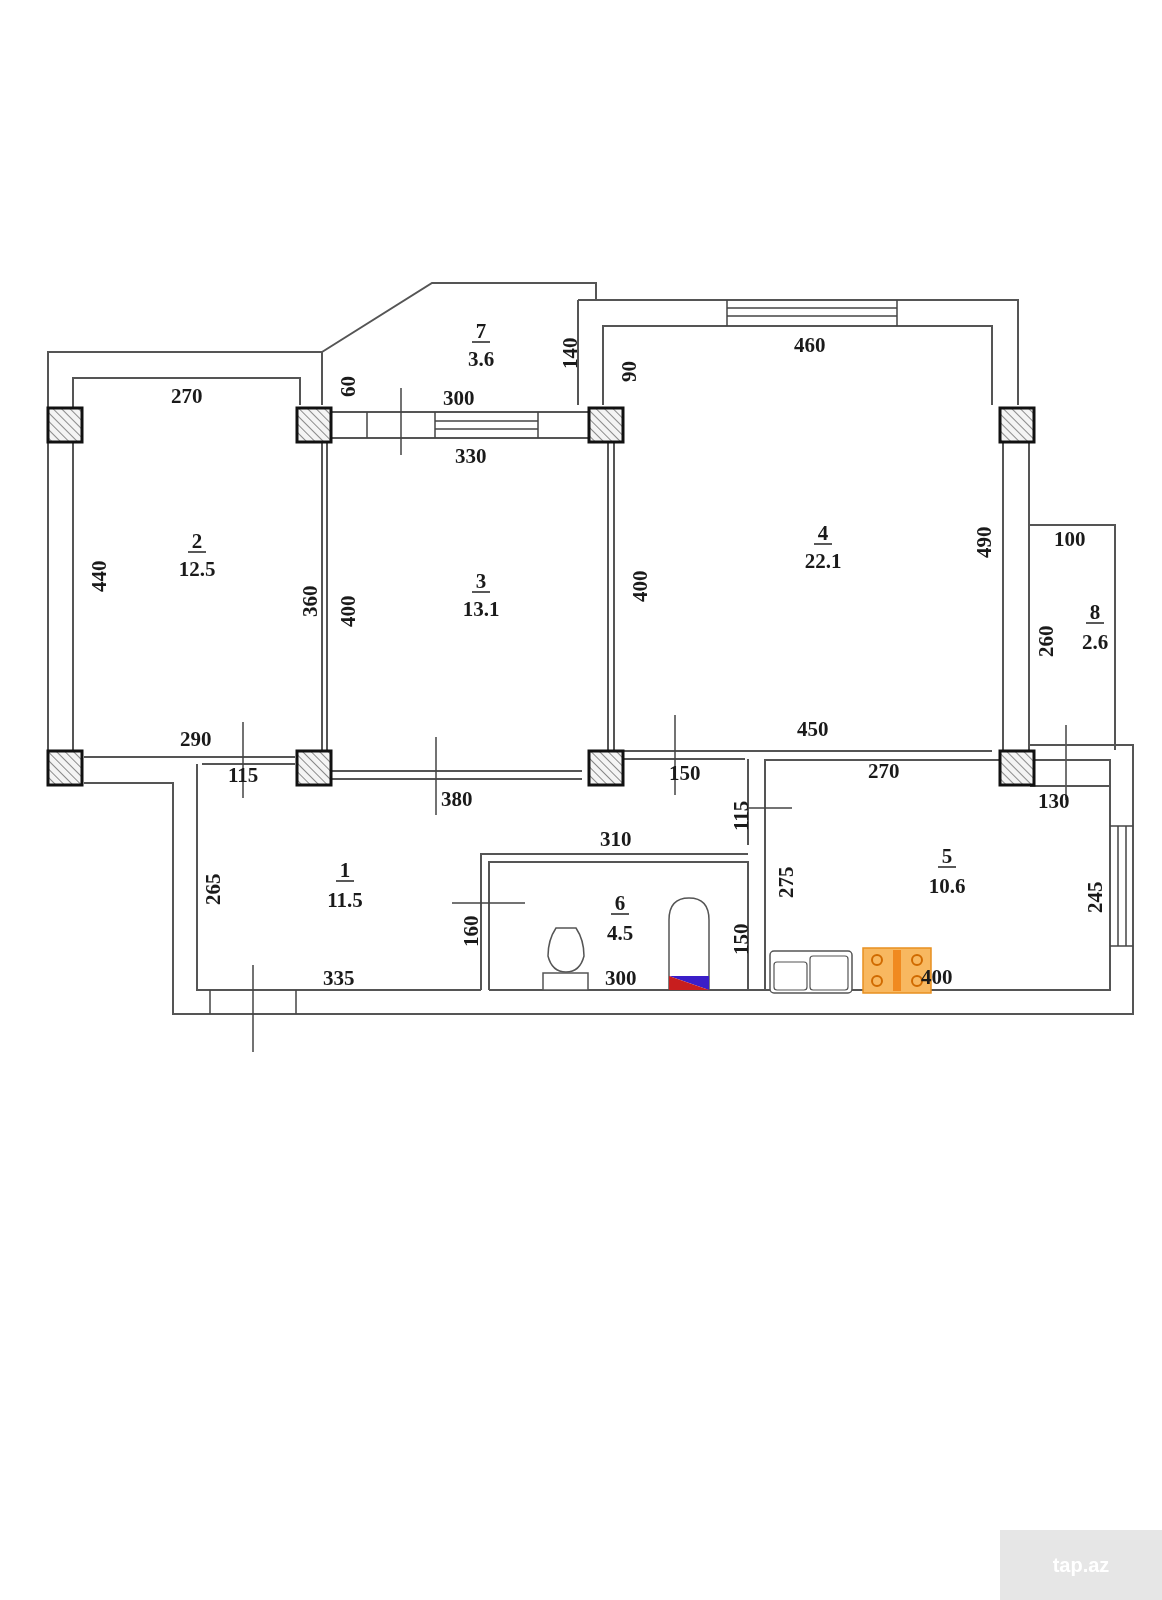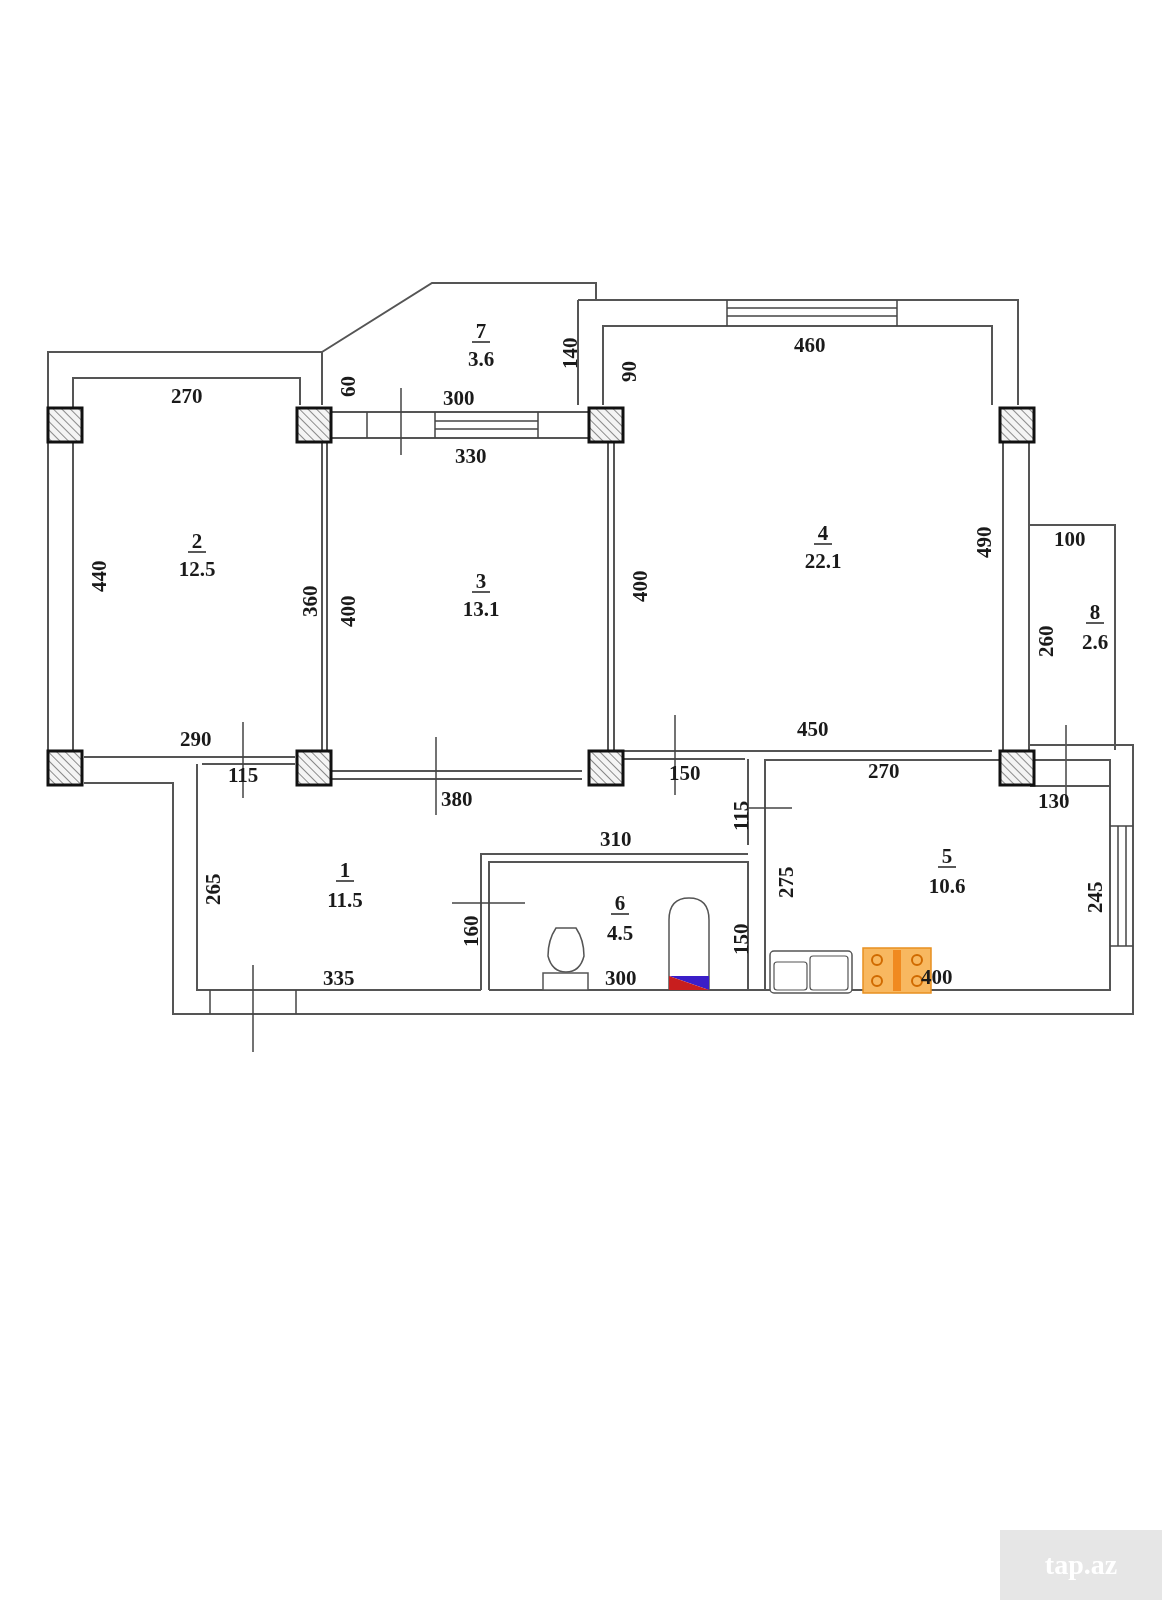--- a/index.html
+++ b/index.html
@@ -6,21 +6,21 @@
   body { width: 1162px; height: 1600px; position: relative; overflow: hidden;
          font-family: "Liberation Serif", "DejaVu Serif", serif; }
   #plan { position: absolute; left: 0; top: 0; }
   .w { fill: none; stroke: #555; stroke-width: 2; }
   .wt { fill: none; stroke: #444; stroke-width: 1.5; }
   .dim { font-family: "Liberation Serif", "DejaVu Serif", serif; font-weight: bold; font-size: 21px; fill: #1a1a1a; }
   .lbl { font-family: "Liberation Serif", "DejaVu Serif", serif; font-weight: bold; font-size: 21px; fill: #1a1a1a; text-anchor: middle; }
   .col { fill: url(#hatch); stroke: #111; stroke-width: 3; }
   .watermark { position: absolute; right: 0; bottom: 0; width: 162px; height: 70px;
                background: #e6e6e6; display: flex; align-items: center; justify-content: center; }
-  .watermark span { color: #ffffff; font-family: Liberation Serif, serif; font-weight: bold; font-size: 28px; }
+  .watermark span { color: #ffffff; font-family: Liberation Sans, sans-serif; font-weight: bold; font-size: 20px; }
 </style>
 </head>
 <body>
 
 <svg id="plan" width="1162" height="1600" viewBox="0 0 1162 1600">
   <defs>
     <pattern id="hatch" patternUnits="userSpaceOnUse" width="6" height="6" patternTransform="rotate(-45)">
       <rect width="6" height="6" fill="#f4f4f4"></rect>
       <line x1="0" y1="0" x2="0" y2="6" stroke="#666" stroke-width="1.5"></line>
     </pattern>

